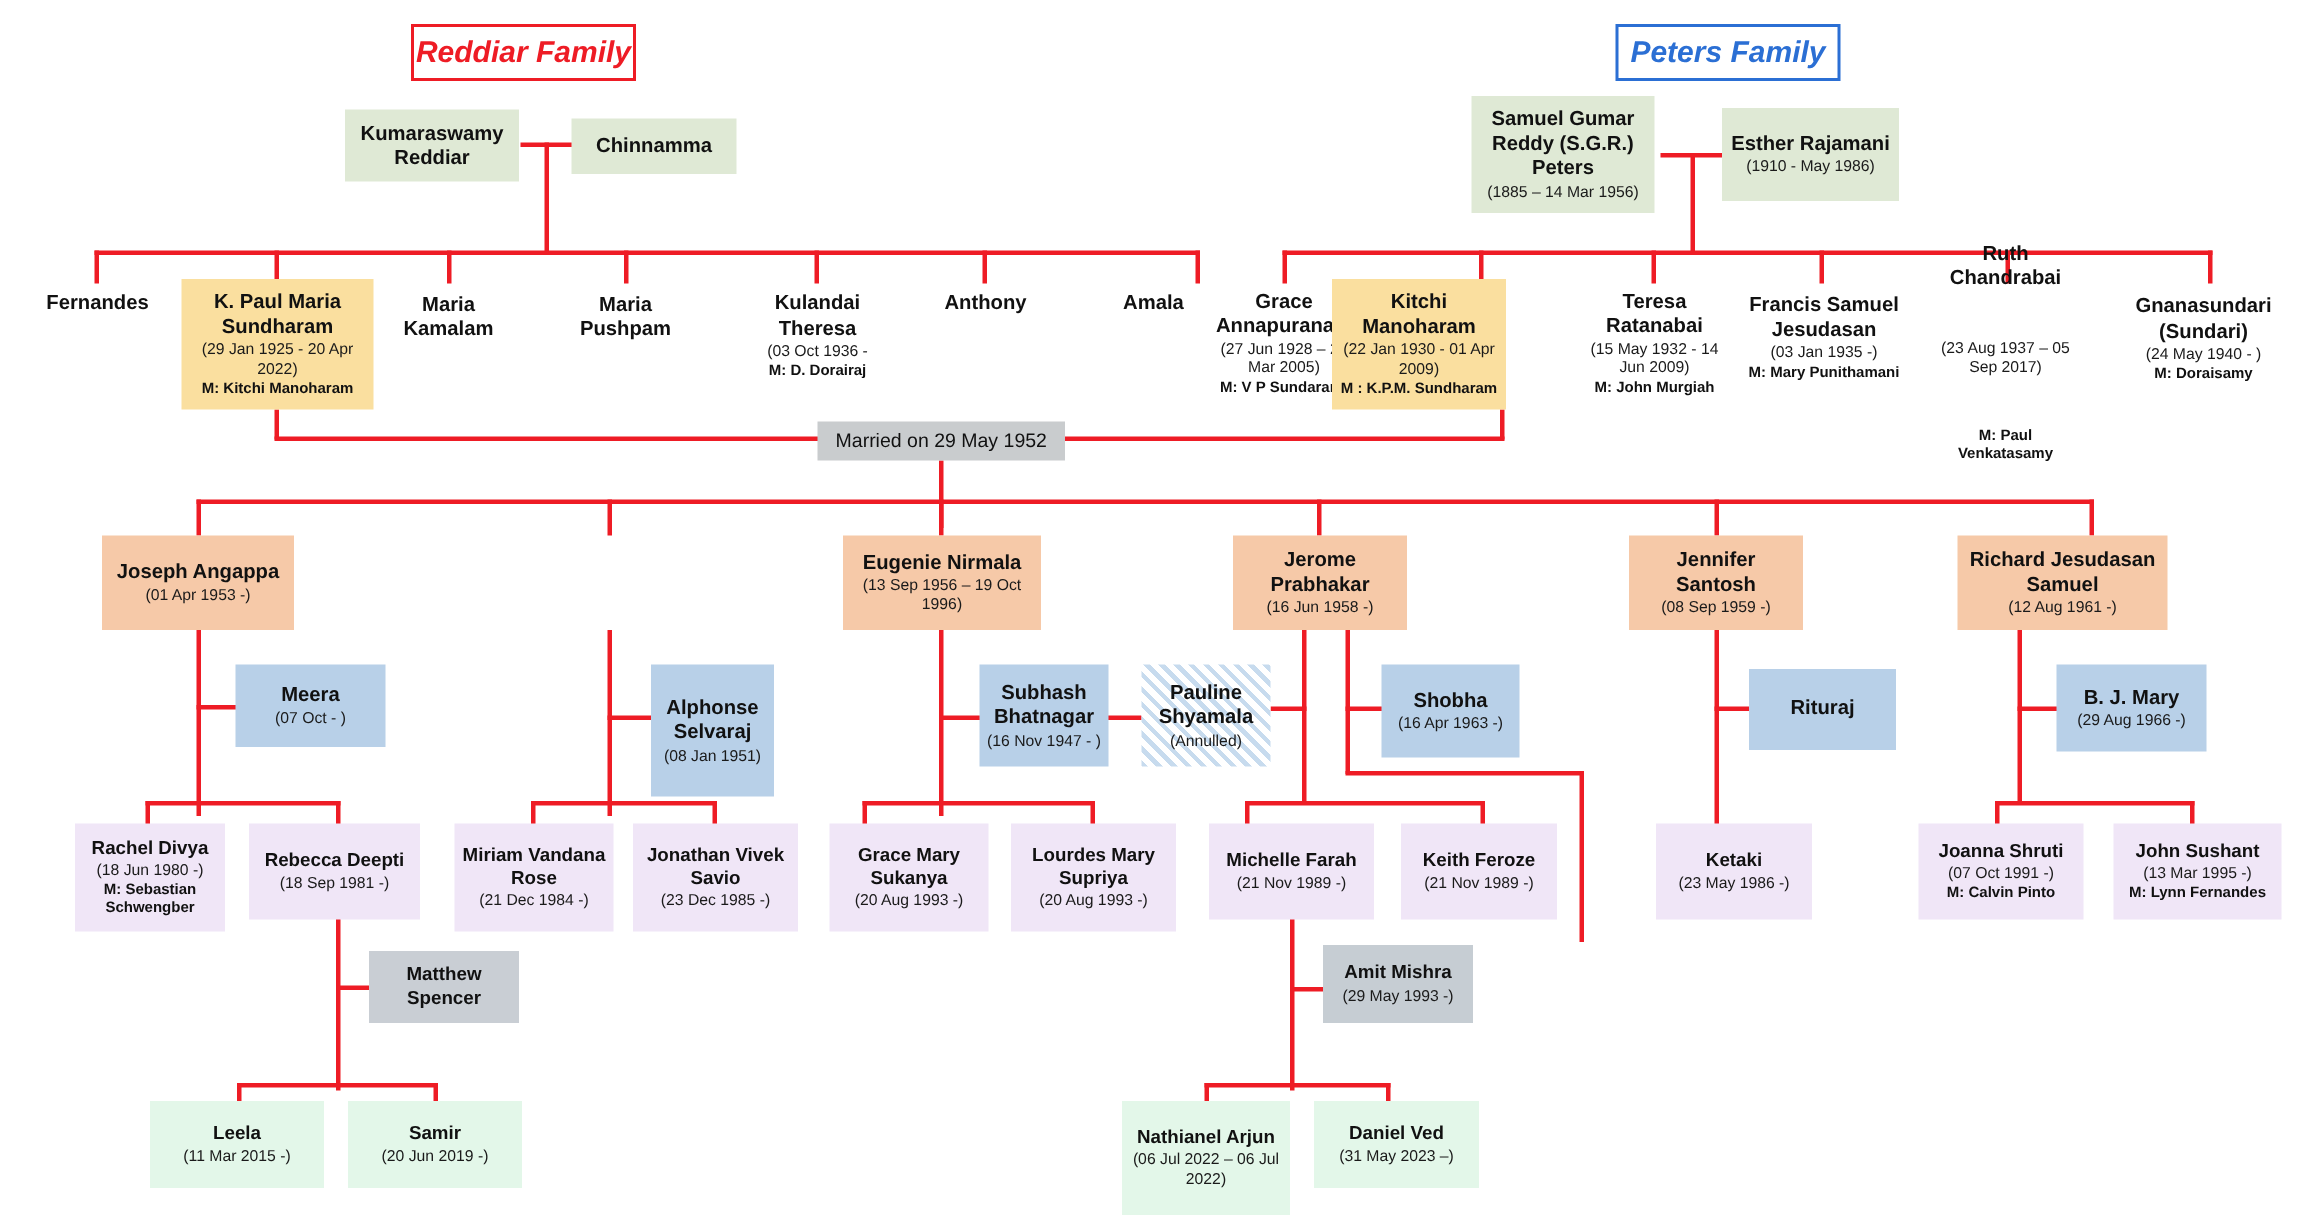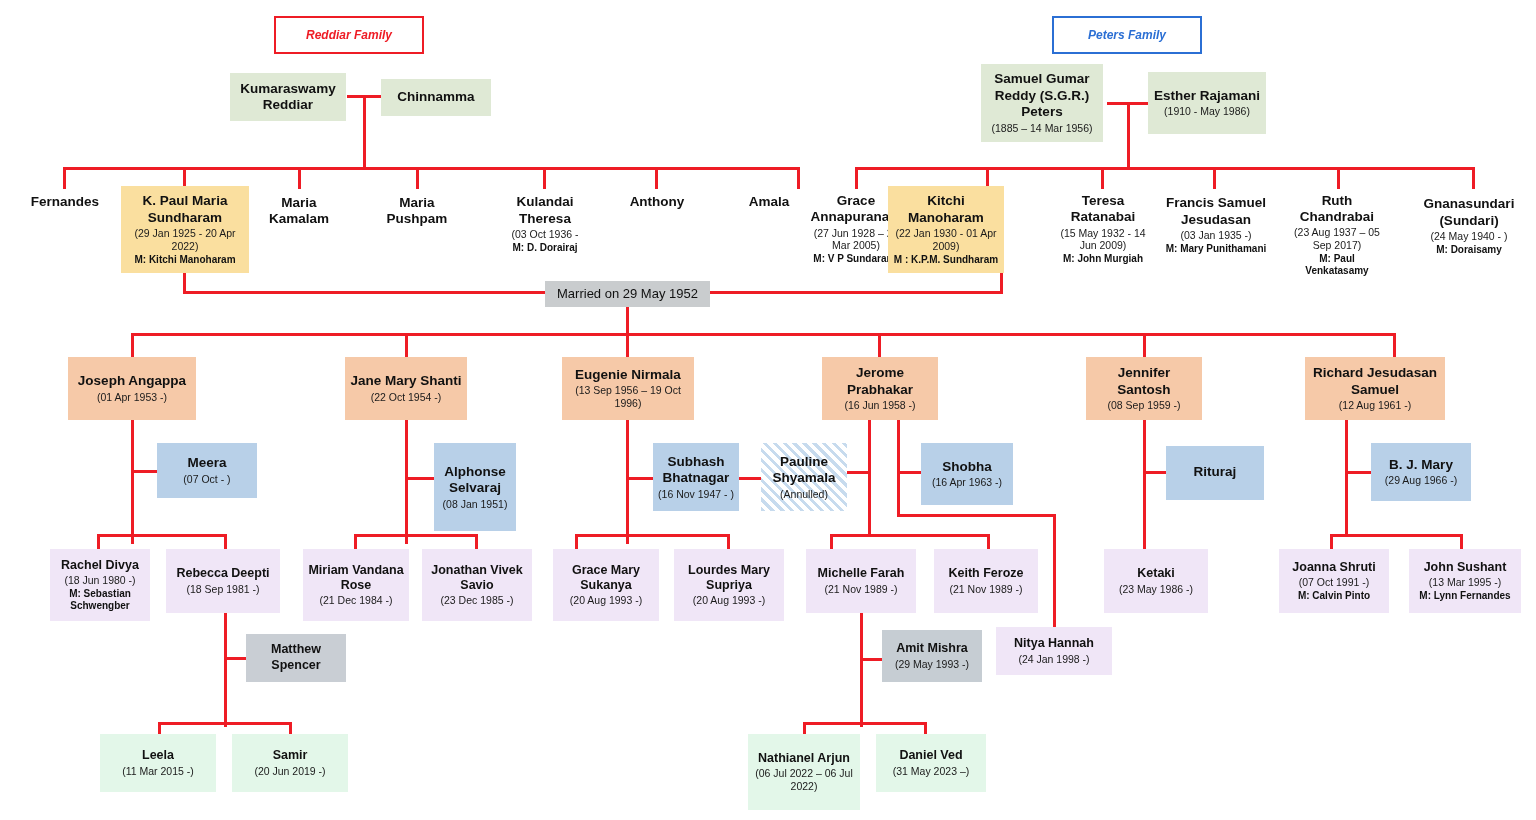--- a/index.html
+++ b/index.html
@@ -76,25 +76,25 @@
   }
   
   .famtitle {
     position: absolute;
     display: flex;
     align-items: center;
     justify-content: center;
     background: #ffffff;
     font-style: italic;
     font-weight: bold;
-    font-size: 12px;
+    font-size: 20px;
     z-index: 4;
   }
   .famtitle.red  { border: 2.5px solid #EE1C25; color: #EE1C25; }
-  .famtitle.blue { border: 2.5px solid #2b6fd4; color: #2b6fd4; }
+  .famtitle.blue { border: 2.5px solid #2b6fd4; color: #2b6fd4; margin-left: 25px; }
   .nm.small { font-size: 12.5px; }
 </style>
 </head>
 <body>
 
 <div id="canvas">
 
   <div class="famtitle red" style="left:274px; top:16px; width:150px; height:38px;">
     <span>Reddiar Family</span>
   </div>
@@ -243,43 +243,39 @@
   <div class="node c-plain" style="left:1053px; top:190px; width:100px; height:78px;">
     <span class="nm">Teresa Ratanabai</span>
     <span class="dt">(15 May 1932 - 14 Jun 2009)</span>
     <span class="sp">M: John Murgiah</span>
   </div>
   <div class="node c-plain" style="left:1157px; top:190px; width:118px; height:70px;">
     <span class="nm">Francis Samuel Jesudasan</span>
     <span class="dt">(03 Jan 1935 -)</span>
     <span class="sp">M: Mary Punithamani</span>
   </div>
-  <div class="node c-plain" style="left:1285px; top:190px; width:104px; height:90px;">
+  <div class="node c-plain" style="left:1285px; top:190px; width:104px; height:90px;gap:32px;">
     <span class="nm">Ruth Chandrabai</span>
     <span class="dt">(23 Aug 1937 – 05 Sep 2017)</span>
     <span class="sp">M: Paul Venkatasamy</span>
   </div>
   <div class="node c-plain" style="left:1412px; top:190px; width:114px; height:72px;">
     <span class="nm">Gnanasundari (Sundari)</span>
     <span class="dt">(24 May 1940 - )</span>
     <span class="sp">M: Doraisamy</span>
   </div>
 
   <div class="node c-banner" style="left:545px; top:281px; width:165px; height:26px;">
     <span>Married on 29 May 1952</span>
   </div>
 
   <div class="node c-peach" style="left:68px; top:357px; width:128px; height:63px;justify-content:center;">
     <span class="nm">Joseph Angappa</span>
     <span class="dt">(01 Apr 1953 -)</span>
   </div>
-  <div class="node c-peach" style="left:345px; top:357px; width:122px; height:63px;">
-    <span class="nm">Jane Mary Shanti</span>
-    <span class="dt">(22 Oct 1954 -)</span>
-  </div>
   <div class="node c-peach" style="left:562px; top:357px; width:132px; height:63px;">
     <span class="nm">Eugenie Nirmala</span>
     <span class="dt">(13 Sep 1956 – 19 Oct 1996)</span>
   </div>
   <div class="node c-peach" style="left:822px; top:357px; width:116px; height:63px;">
     <span class="nm">Jerome Prabhakar</span>
     <span class="dt">(16 Jun 1958 -)</span>
   </div>
   <div class="node c-peach" style="left:1086px; top:357px; width:116px; height:63px;">
     <span class="nm">Jennifer Santosh</span>
@@ -345,24 +341,20 @@
     <span class="dt">(20 Aug 1993 -)</span>
   </div>
   <div class="node c-lav" style="left:806px; top:549px; width:110px; height:64px;">
     <span class="nm small">Michelle Farah</span>
     <span class="dt">(21 Nov 1989 -)</span>
   </div>
   <div class="node c-lav" style="left:934px; top:549px; width:104px; height:64px;">
     <span class="nm small">Keith Feroze</span>
     <span class="dt">(21 Nov 1989 -)</span>
   </div>
-  <div class="node c-lav" style="left:996px; top:627px; width:116px; height:48px;">
-    <span class="nm small">Nitya Hannah</span>
-    <span class="dt">(24 Jan 1998 -)</span>
-  </div>
   <div class="node c-lav" style="left:1104px; top:549px; width:104px; height:64px;">
     <span class="nm small">Ketaki</span>
     <span class="dt">(23 May 1986 -)</span>
   </div>
   <div class="node c-lav" style="left:1279px; top:549px; width:110px; height:64px;">
     <span class="nm small">Joanna Shruti</span>
     <span class="dt">(07 Oct 1991 -)</span>
     <span class="sp">M: Calvin Pinto</span>
   </div>
   <div class="node c-lav" style="left:1409px; top:549px; width:112px; height:64px;">

